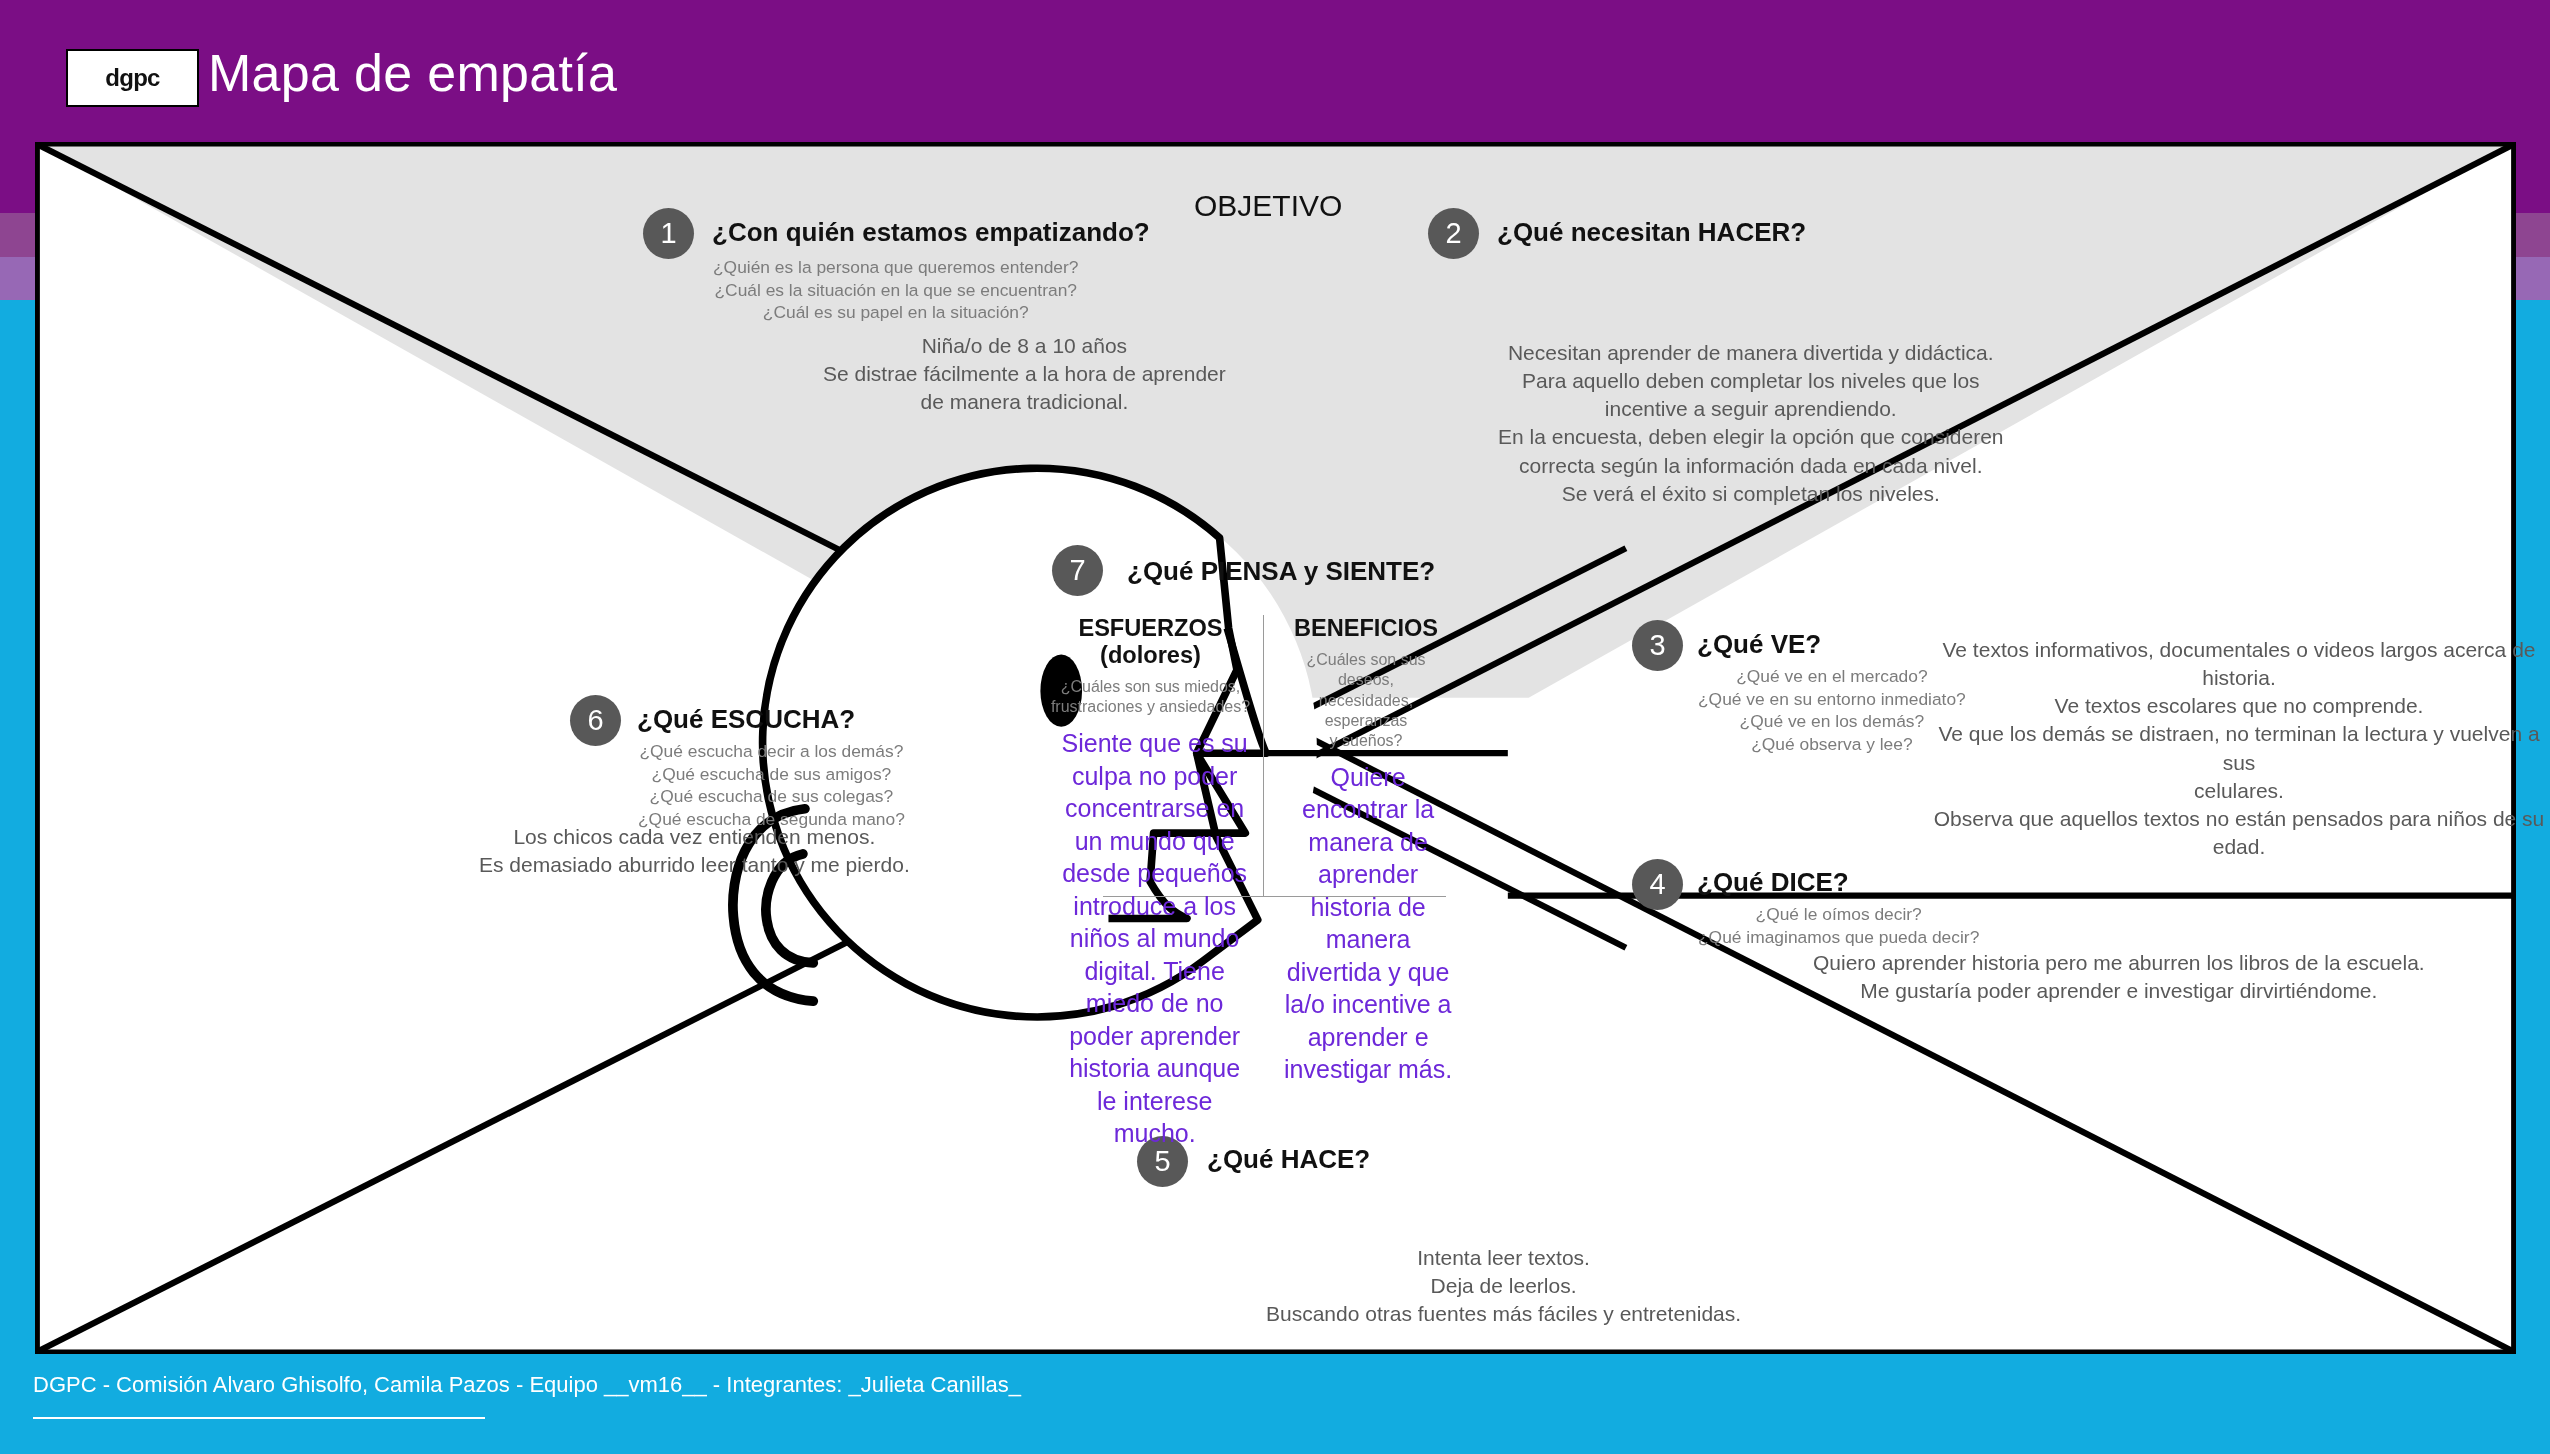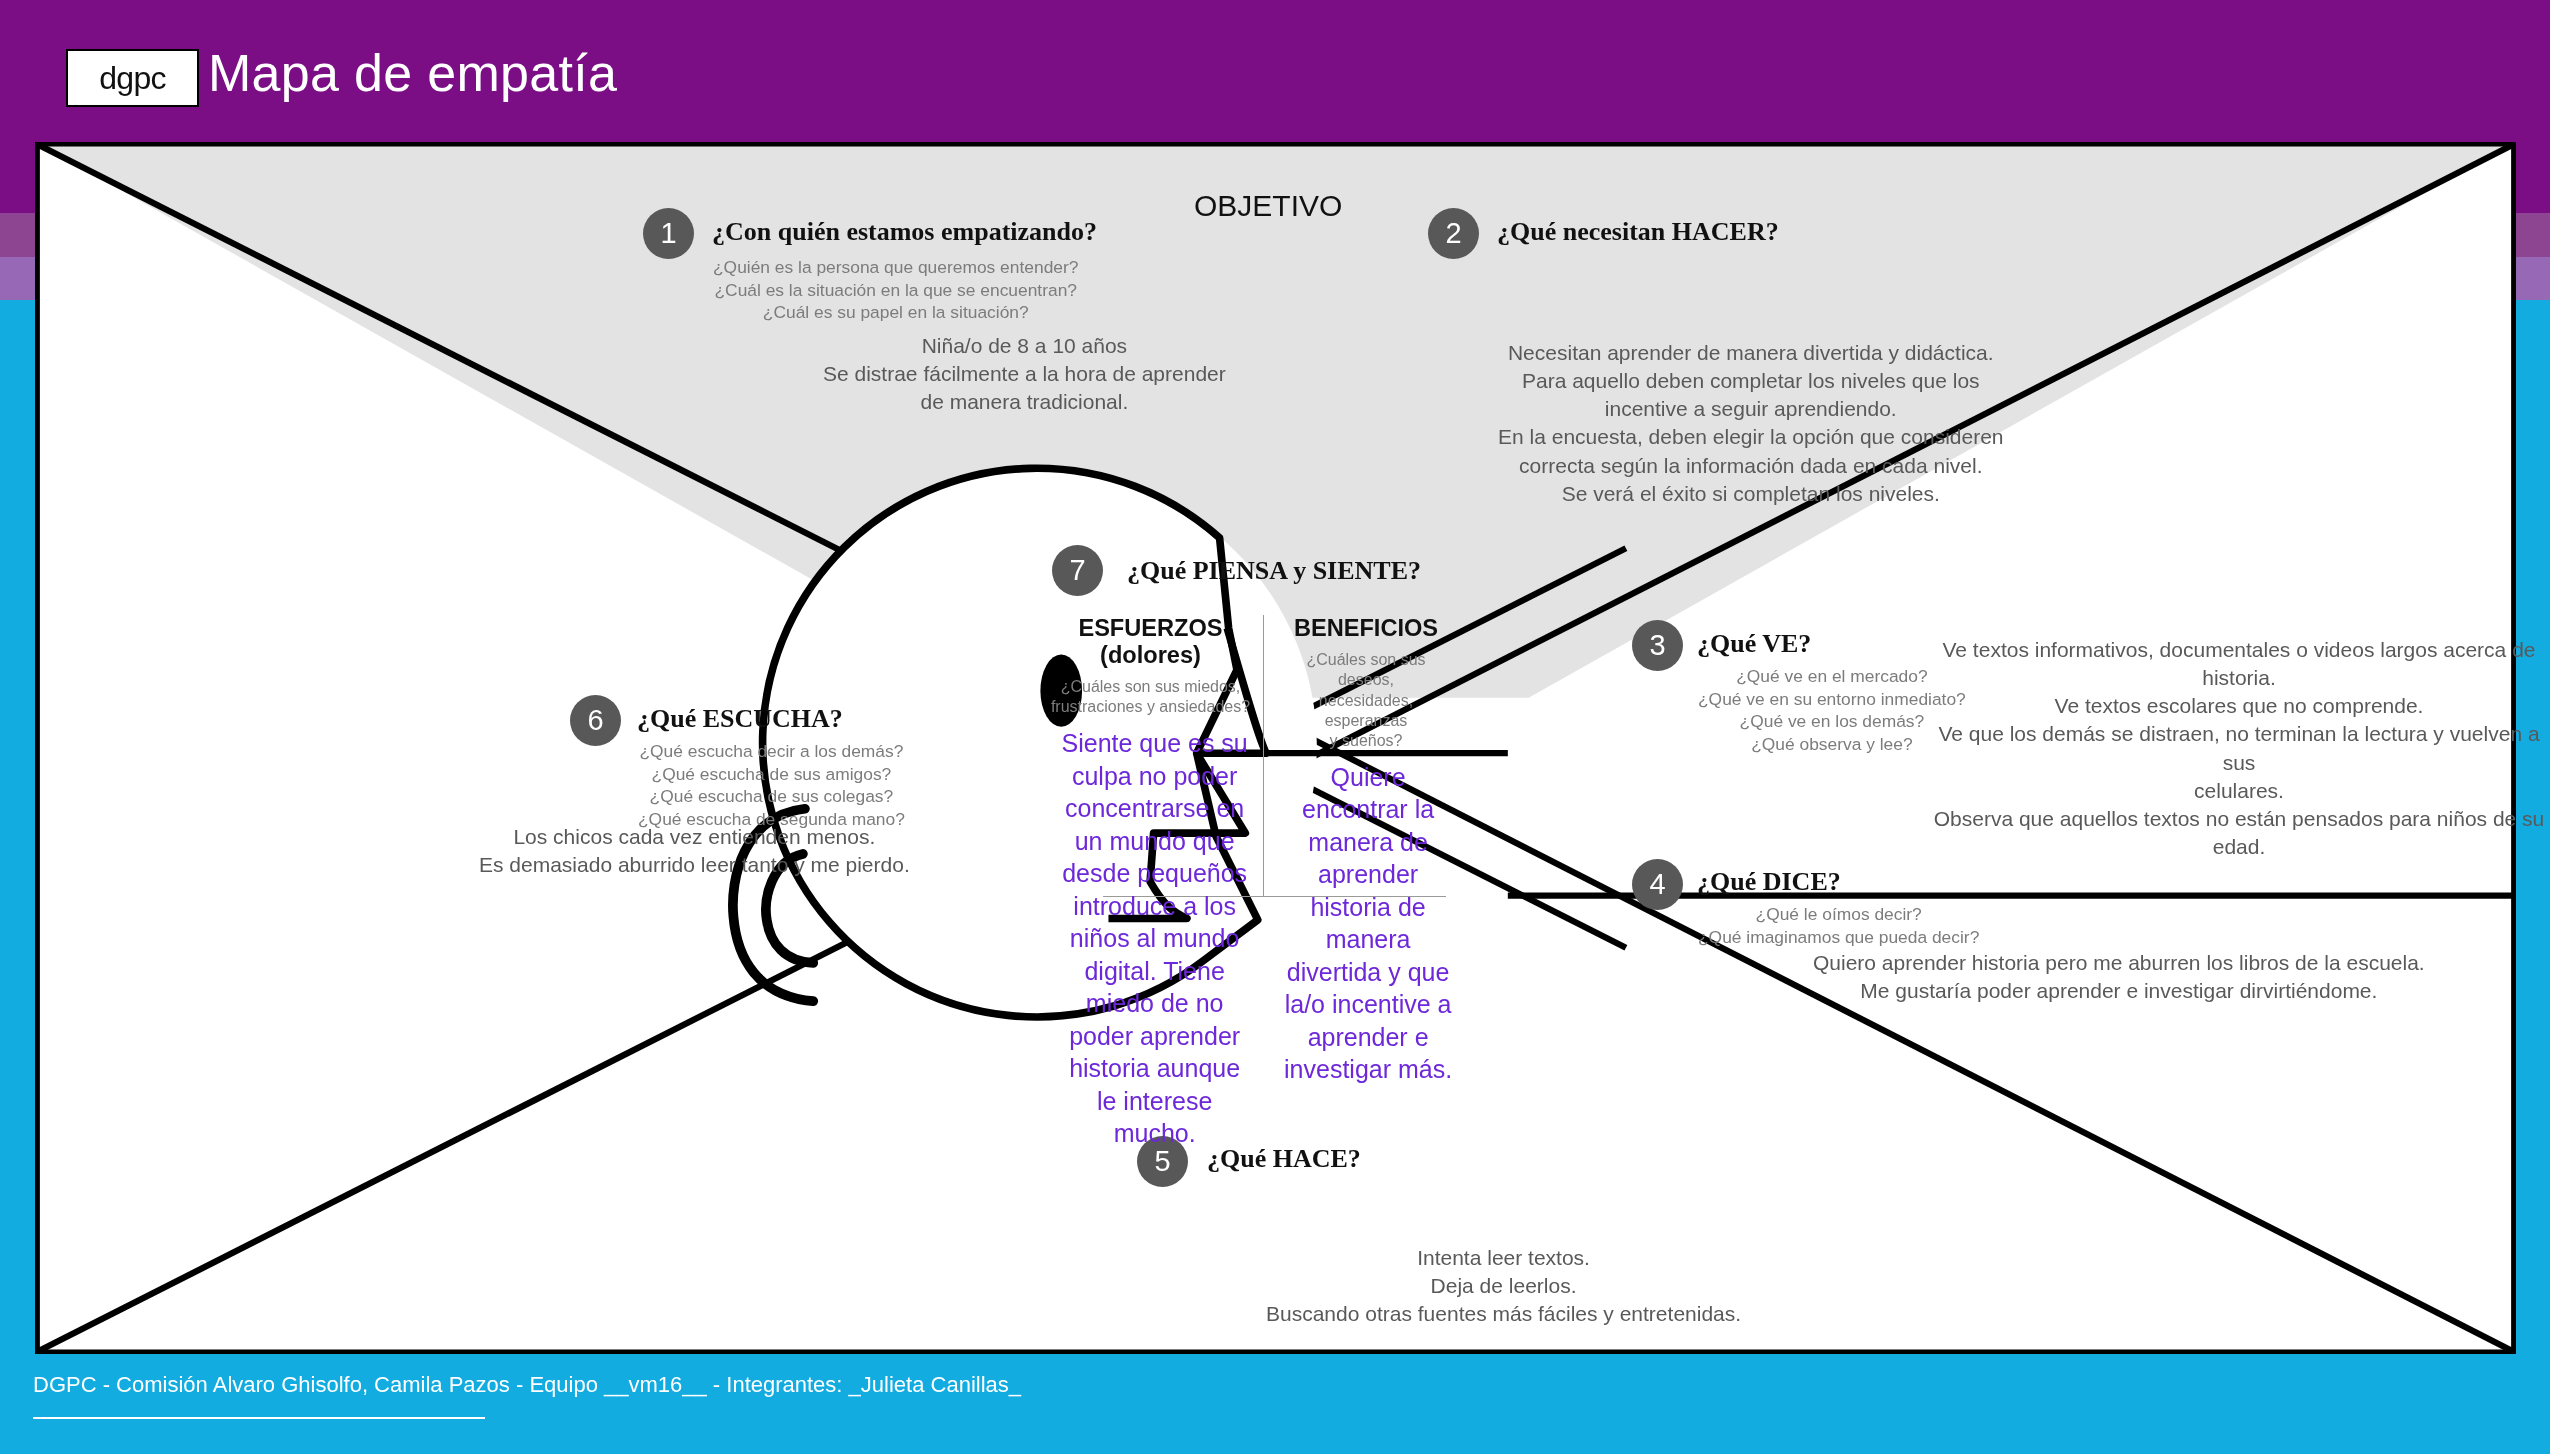--- a/index.html
+++ b/index.html
@@ -10,33 +10,33 @@
   .band{position:absolute;left:0;width:2550px;}
   #band-purple   {top:0;    height:213px; background:#7B0E85;}
   #band-purple2  {top:213px;height:44px;  background:#8E4591;}
   #band-purple3  {top:257px;height:43px;  background:#9768B5;}
   #band-cyan     {top:300px;height:1155px;background:#12ACE0;}
 
   
   #header{position:absolute;left:0;top:0;width:2550px;height:139px;z-index:5;}
   #logo-box{position:absolute;left:66px;top:49px;width:129px;height:54px;background:#fff;
             border:2.8px solid #000;display:flex;align-items:center;justify-content:center;}
-  #logo-text{font-weight:normal;font-size:32px;letter-spacing:-0.7px;color:#111;line-height:1;}
+  #logo-text{font-weight:bold;font-size:24px;letter-spacing:-0.7px;color:#111;line-height:1;}
   #app-title{position:absolute;left:208px;top:43px;font-size:52px;color:#fff;font-weight:400;letter-spacing:0.3px;}
 
   
   #canvas{position:absolute;left:35px;top:142px;width:2481px;height:1212px;background:#fff;z-index:6;}
   #canvas svg{position:absolute;left:0;top:0;}
 
   
   #txt{position:absolute;left:0;top:0;width:2550px;height:1455px;z-index:8;text-align:center;}
   .blk{position:absolute;}
   .num{position:absolute;width:51px;height:51px;border-radius:50%;background:#585858;color:#fff;
        font-size:29px;font-weight:400;display:flex;align-items:center;justify-content:center;}
-  .h{font-size:26px;font-weight:bold;color:#111;white-space:nowrap;font-family:Liberation Serif, serif;}
+  .h{font-size:26px;font-weight:bold;color:#111;white-space:nowrap;}
   .q{font-size:17.4px;color:#7c7c7c;line-height:1.30;}
   .a{font-size:21px;color:#595959;line-height:1.34;}
   .sub{font-size:23.6px;font-weight:bold;color:#111;}
   .q7{font-size:16px;color:#7c7c7c;line-height:1.26;}
   .a7{font-size:25px;color:#6d28d9;line-height:1.30;}
 
   #objetivo{position:absolute;left:1194px;top:189px;font-size:30px;font-weight:400;color:#111;}
 
   
   #footer-txt{position:absolute;left:33px;top:1372px;font-size:22px;color:#fff;z-index:9;white-space:nowrap;}

